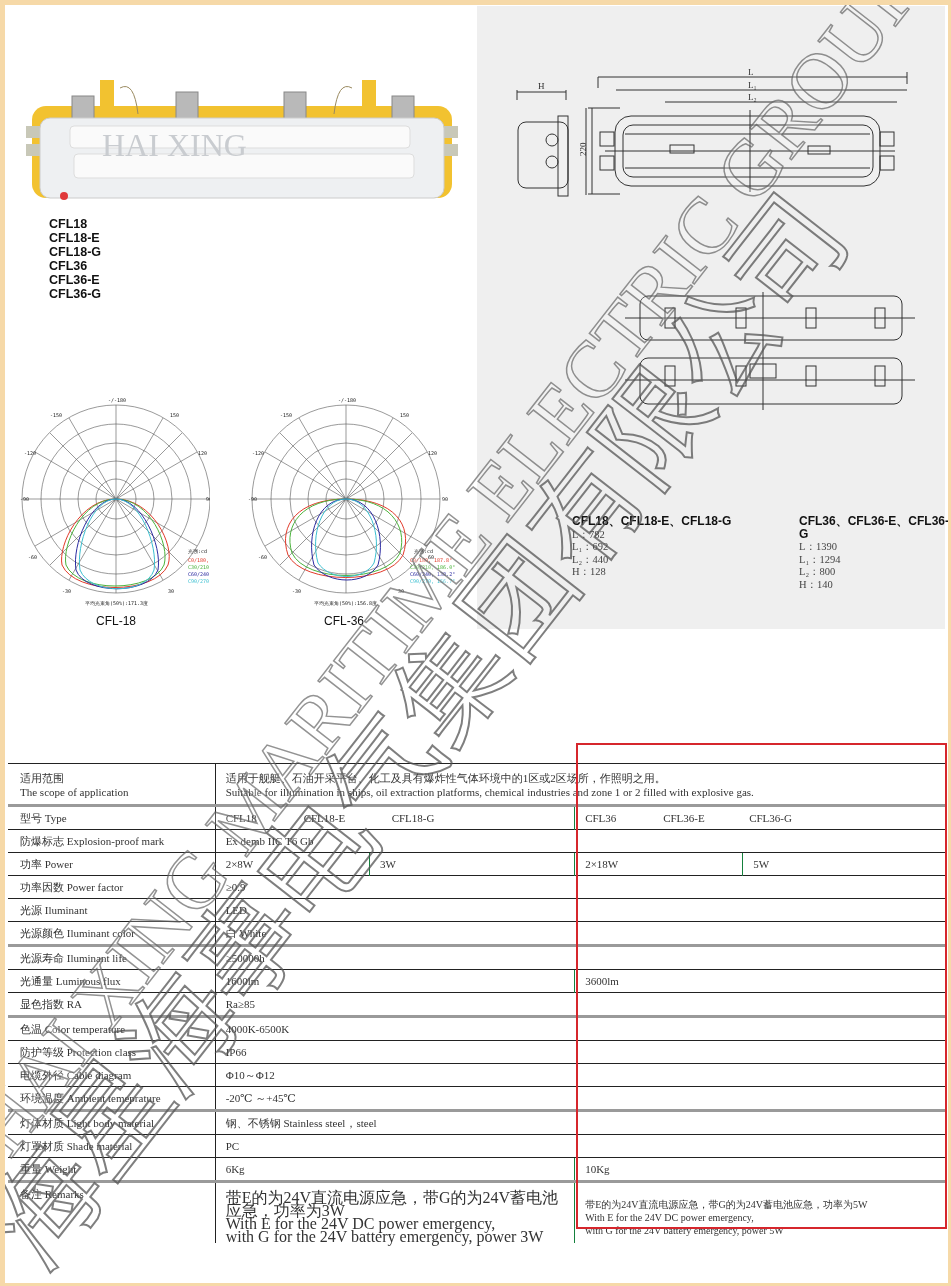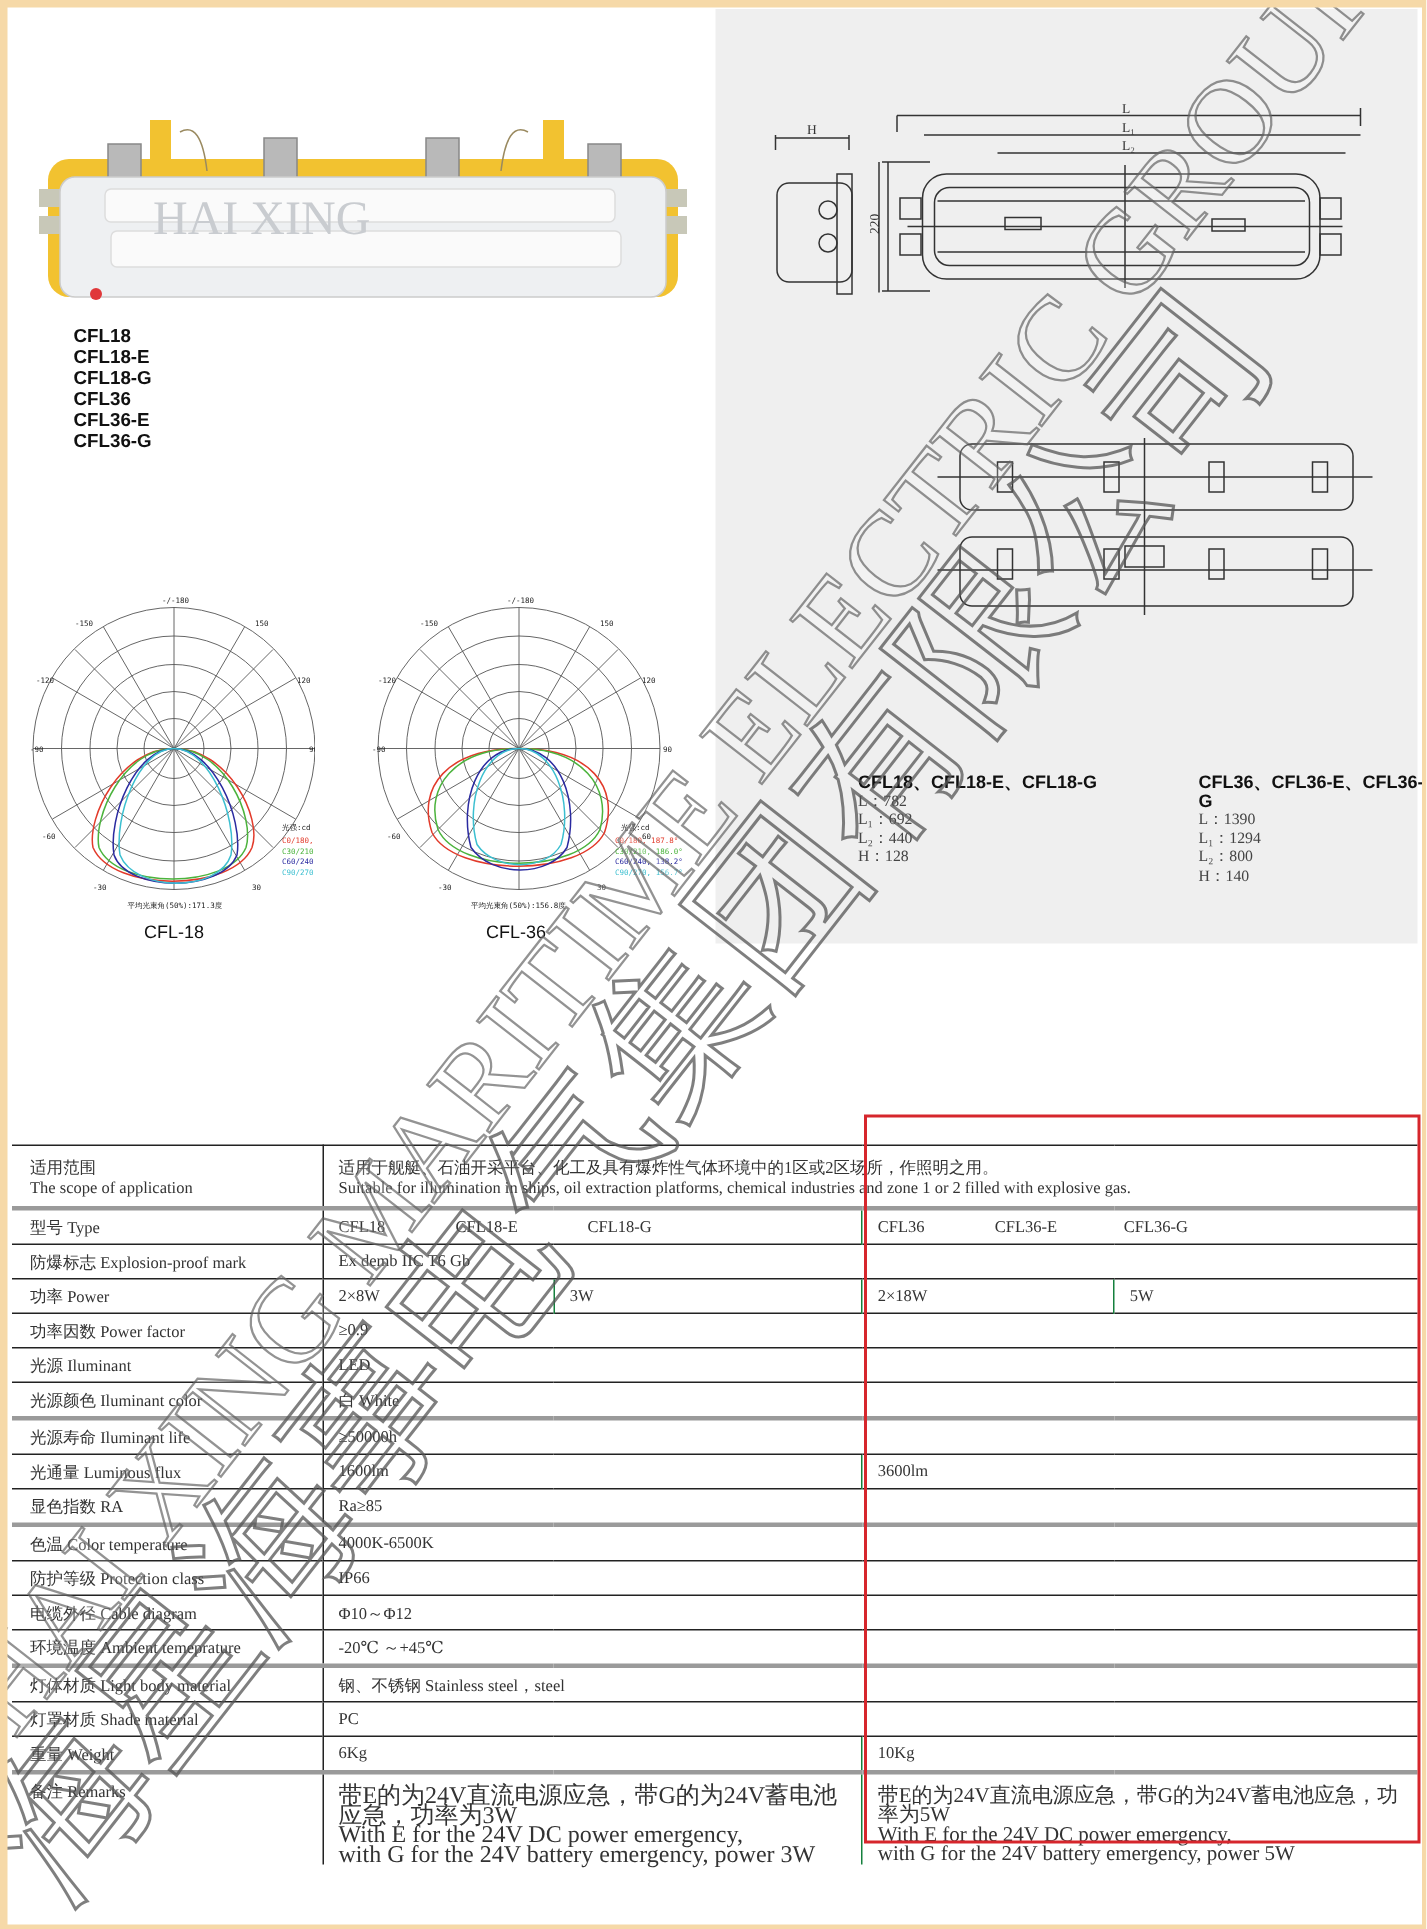--- a/index.html
+++ b/index.html
@@ -302,21 +302,21 @@
         <td colspan="2">6Kg</td>
         <td colspan="2" class="vr">10Kg</td>
       </tr>
   <tr class="alt" style="height:56px">
     <td class="lbl" style="vertical-align:top;padding-top:4px">备注 Remarks</td>
     <td colspan="2" style="font-size:16px;line-height:13px;padding-top:8px">
           <div>带E的为24V直流电源应急，带G的为24V蓄电池应急，功率为3W</div>
           <div>With E for the 24V DC power emergency,</div>
           <div>with G for the 24V battery emergency, power 3W</div>
         </td>
-    <td colspan="2" class="vr" style="font-size:14px;line-height:13px;padding-top:8px">
+    <td colspan="2" class="vr" style="font-size:10px;line-height:13px;padding-top:8px">
           <div>带E的为24V直流电源应急，带G的为24V蓄电池应急，功率为5W</div>
           <div>With E for the 24V DC power emergency,</div>
           <div>with G for the 24V battery emergency, power 5W</div>
         </td>
   </tr>
 </tbody>
   </table>
 
 <svg class="watermark" viewBox="0 0 951 1286">
   <text x="0" y="0" transform="translate(40 1270) rotate(-52)" font-family="Liberation Serif, serif" font-size="110" fill="none" stroke="#555" stroke-width="2" opacity="0.75">海星海事电气集团有限公司</text>

